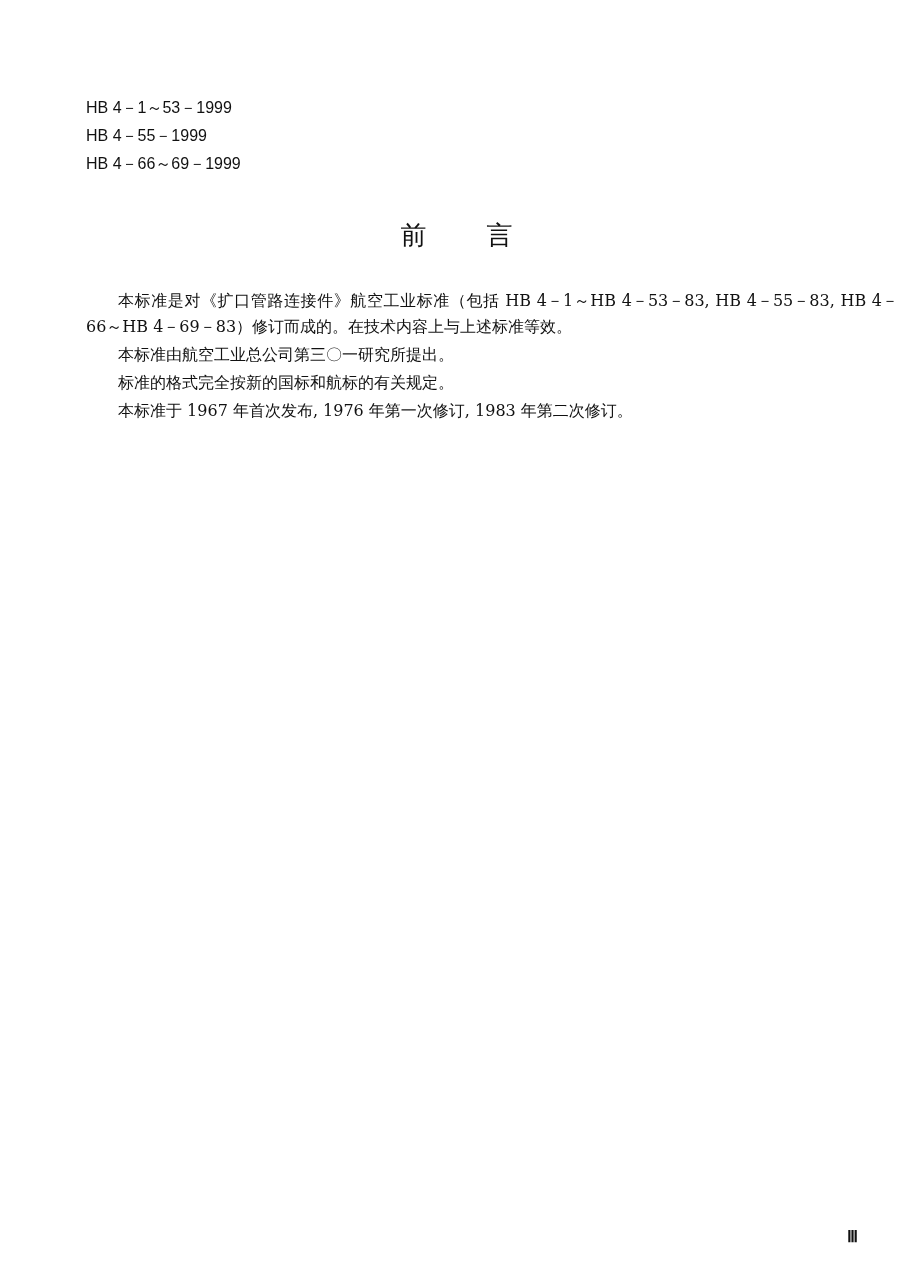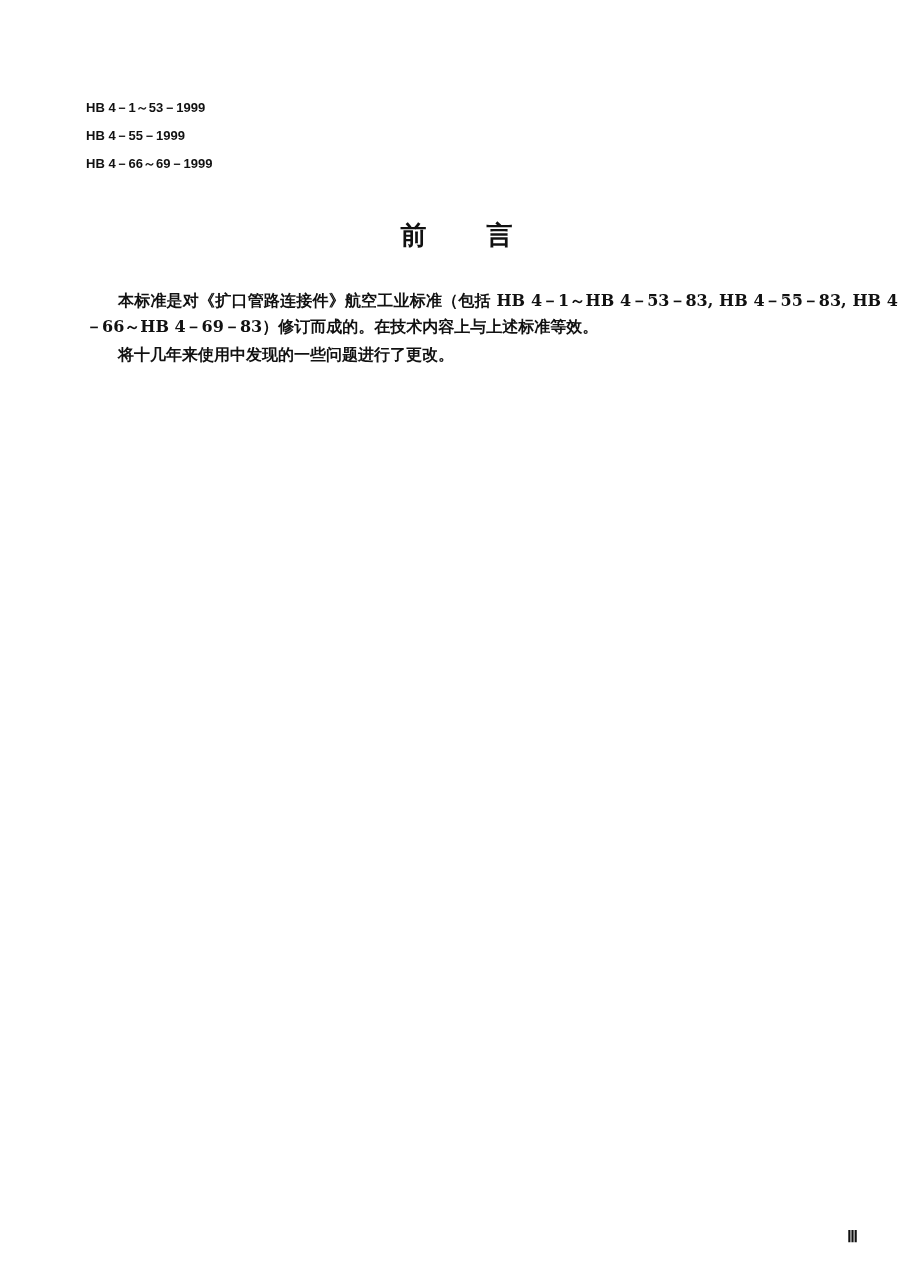--- a/index.html
+++ b/index.html
@@ -4,49 +4,51 @@
 <style>
   html, body { margin: 0; padding: 0; background: #ffffff; }
   body {
     width: 913px; height: 1273px; position: relative; overflow: hidden;
     color: #111111;
     font-family: "DejaVu Serif", "Liberation Serif", serif;
   }
   .std-codes {
     position: absolute; left: 86px; top: 94px;
     font-family: "Liberation Sans", "DejaVu Sans", sans-serif;
-    font-size: 13px; font-weight: bold; line-height: 28px;
+    font-size: 16px; font-weight: normal; line-height: 28px;
   }
   .std-codes div { white-space: nowrap; }
   .title {
     position: absolute; left: 0; width: 913px; top: 218px;
     text-align: center;
     font-family: "DejaVu Sans", sans-serif;
-    font-size: 26px; font-weight: bold;
+    font-size: 26px; font-weight: normal;
     letter-spacing: 60px; text-indent: 60px;
   }
   .body {
     position: absolute; left: 86px; top: 288px; width: 812px;
-    font-size: 16px; line-height: 26px; font-weight: bold;
+    font-size: 16px; line-height: 26px;
   }
   .para { text-indent: 32px; margin: 0 0 2px 0; text-align: justify; }
   .page-num {
     position: absolute; left: 847px; top: 1227px;
     font-family: "Liberation Serif", serif; font-weight: bold; font-size: 16px;
   }
 </style>
 </head>
 <body>
 
 <div class="std-codes">
   <div>HB 4－1～53－1999</div>
   <div>HB 4－55－1999</div>
   <div>HB 4－66～69－1999</div>
 </div>
 
 <div class="title">前言</div>
 
 <div class="body">
   <p class="para">本标准是对《扩口管路连接件》航空工业标准（包括 HB 4－1～HB 4－53－83, HB 4－55－83, HB 4－66～HB 4－69－83）修订而成的。在技术内容上与上述标准等效。</p>
-  <p class="para">将十几年来使用中发现的一些问题进行了更改。</p>
+  <p class="para">本标准由航空工业总公司第三〇一研究所提出。</p>
+  <p class="para">标准的格式完全按新的国标和航标的有关规定。</p>
+  <p class="para">本标准于 1967 年首次发布, 1976 年第一次修订, 1983 年第二次修订。</p>
 </div>
 
 <div class="page-num">Ⅲ</div>
 
 </body></html>

